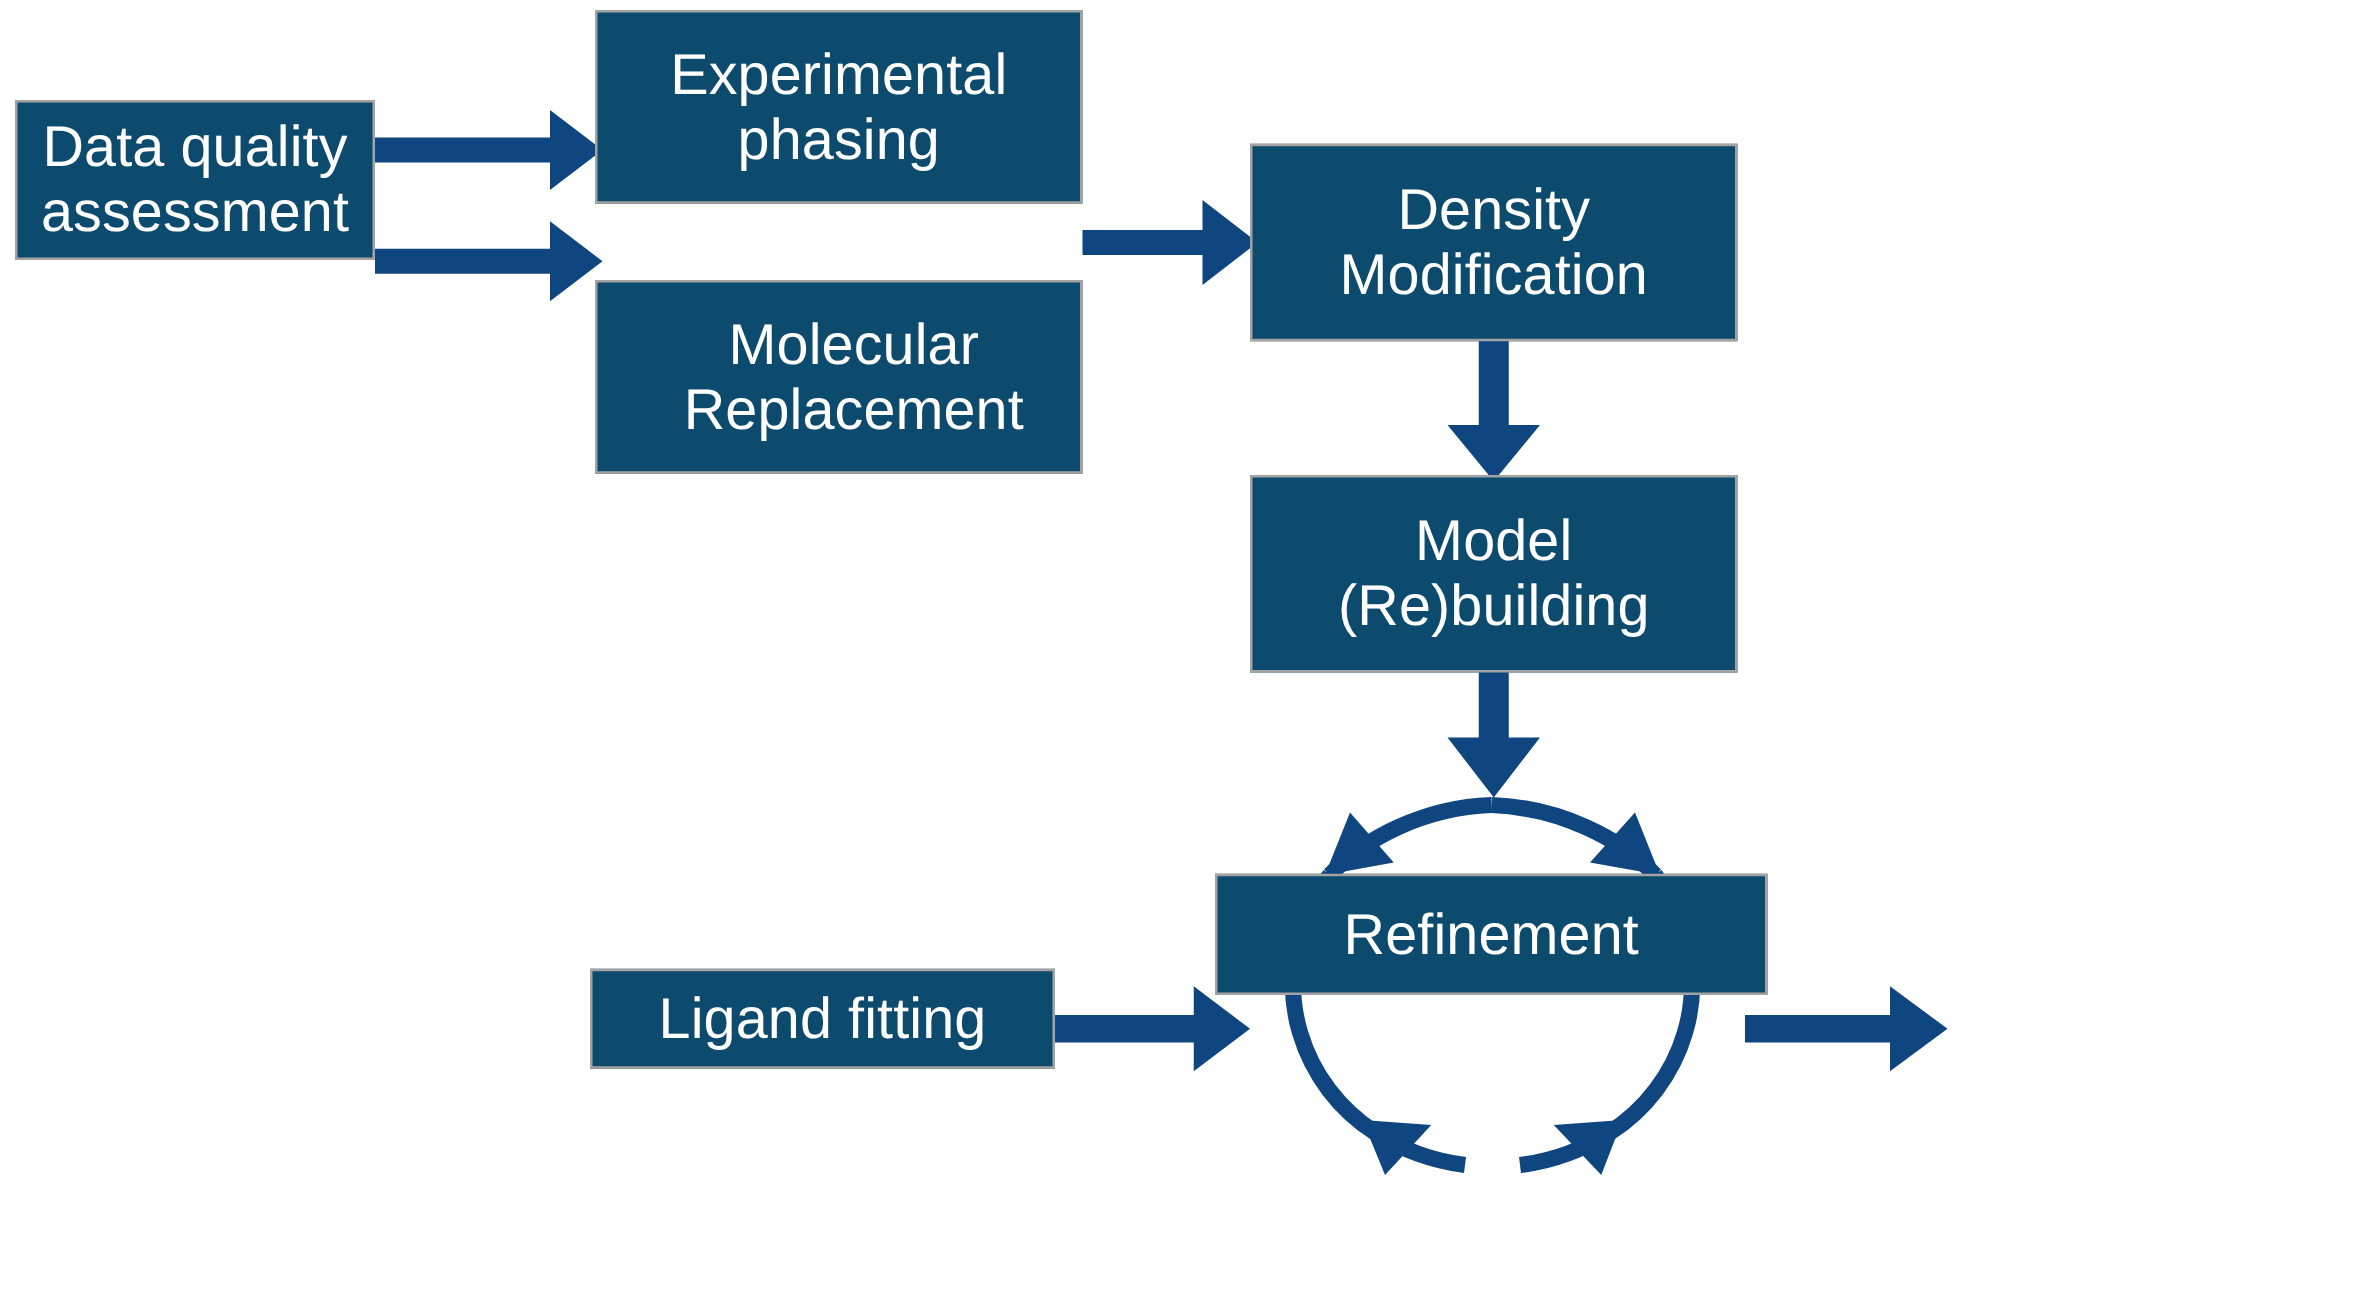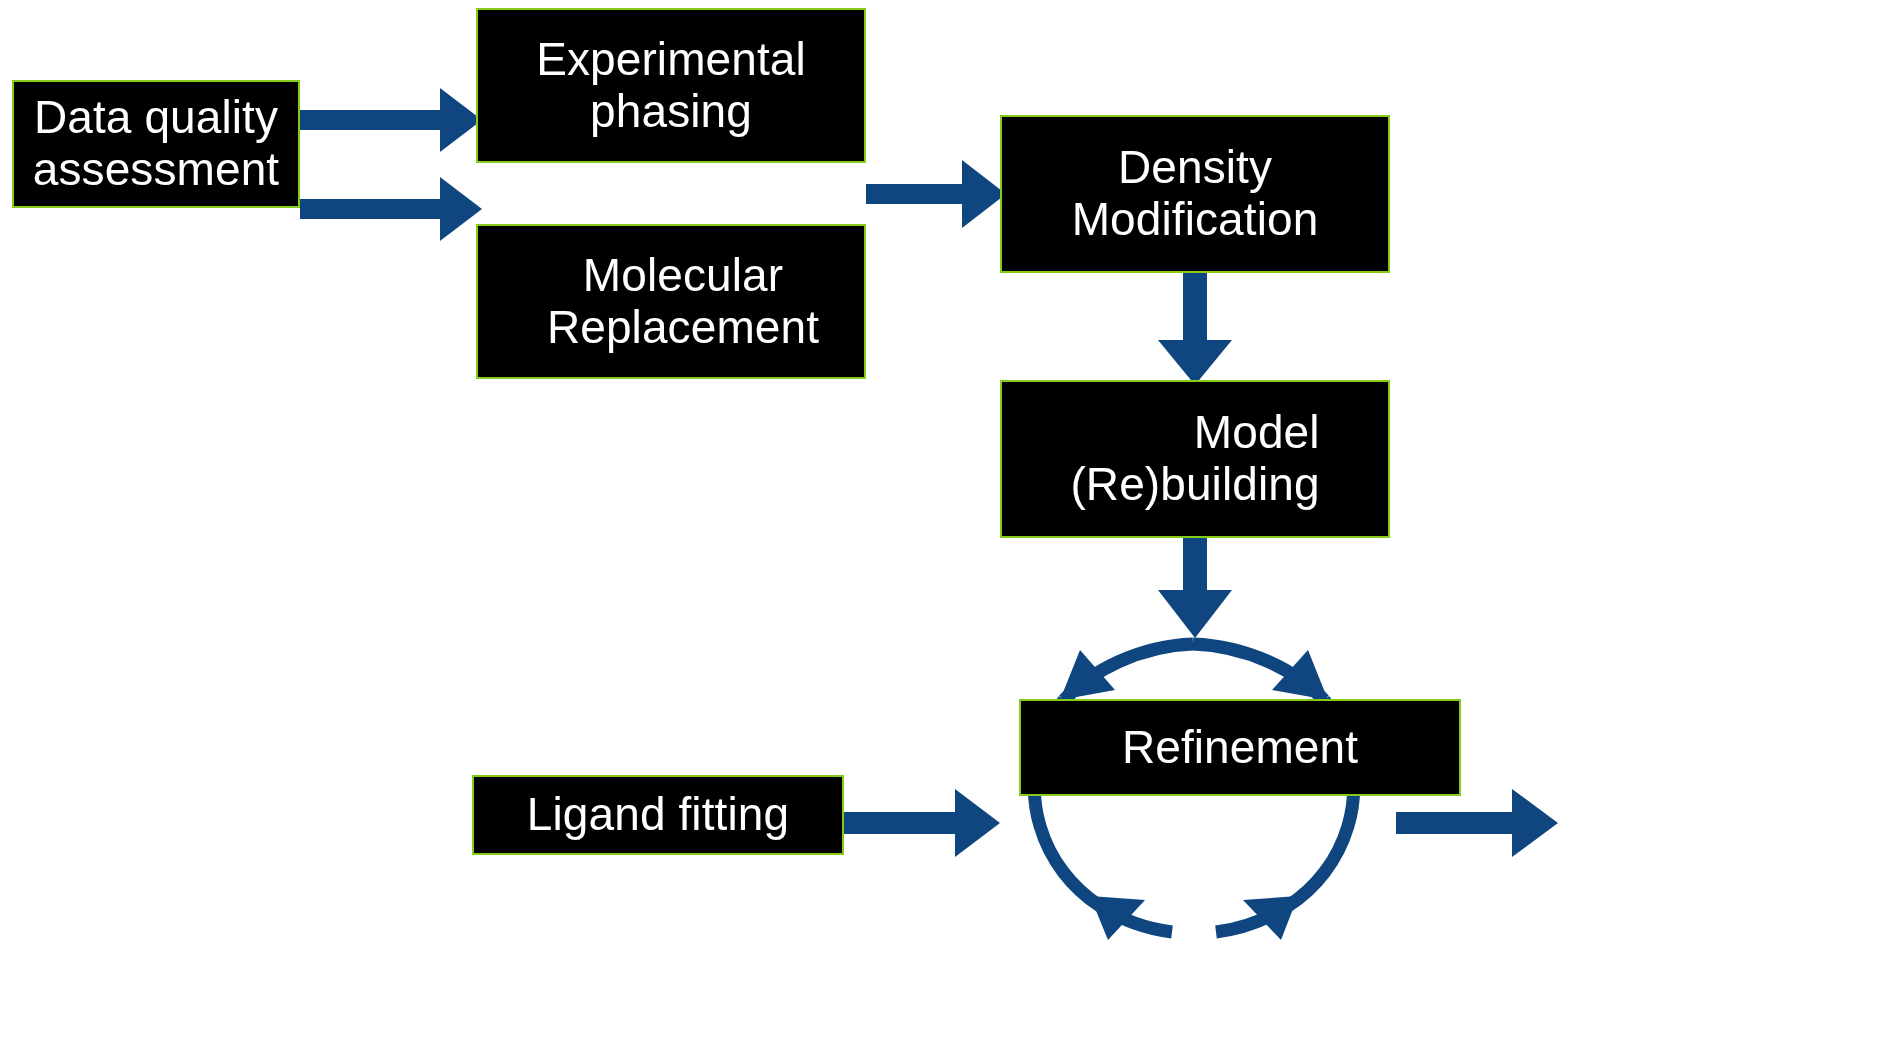--- a/index.html
+++ b/index.html
@@ -13,22 +13,22 @@
   #canvas {
     position: relative;
     width: 1903px;
     height: 1043px;
     background: #ffffff;
     overflow: hidden;
   }
   .node {
     position: absolute;
     box-sizing: border-box;
-    background: #000000;
-    border: 2px solid #84cc16;
+    background: #0c4a6e;
+    border: 2px solid #a3a3a3;
     color: #ffffff;
     display: flex;
     align-items: center;
     justify-content: center;
     text-align: center;
     line-height: 1.12;
     font-weight: 400;
     letter-spacing: 0.1px;
     white-space: pre-line;
     z-index: 5;
@@ -95,22 +95,22 @@
 
   <div class="node two-line" style="left:476px; top:8px;   width:390px; height:155px;">Experimental
 phasing</div>
 
   <div class="node two-line" style="left:476px; top:224px; width:390px; height:155px;padding-left:24px;">Molecular
 Replacement</div>
 
   <div class="node two-line" style="left:1000px; top:115px; width:390px; height:158px;">Density
 Modification</div>
 
-  <div class="node two-line" style="left:1000px; top:380px; width:390px; height:158px;text-align:right;">Model
+  <div class="node two-line" style="left:1000px; top:380px; width:390px; height:158px;">Model
 (Re)building</div>
 
-  <div class="node one-line" style="left:972px; top:699px; width:442px; height:97px;margin-left:47px;">Refinement</div>
+  <div class="node one-line" style="left:972px; top:699px; width:442px; height:97px;">Refinement</div>
 
 
   <div class="node one-line" style="left:472px; top:775px; width:372px; height:80px;">Ligand fitting</div>
 
 
 </div>
 
 </body></html>

